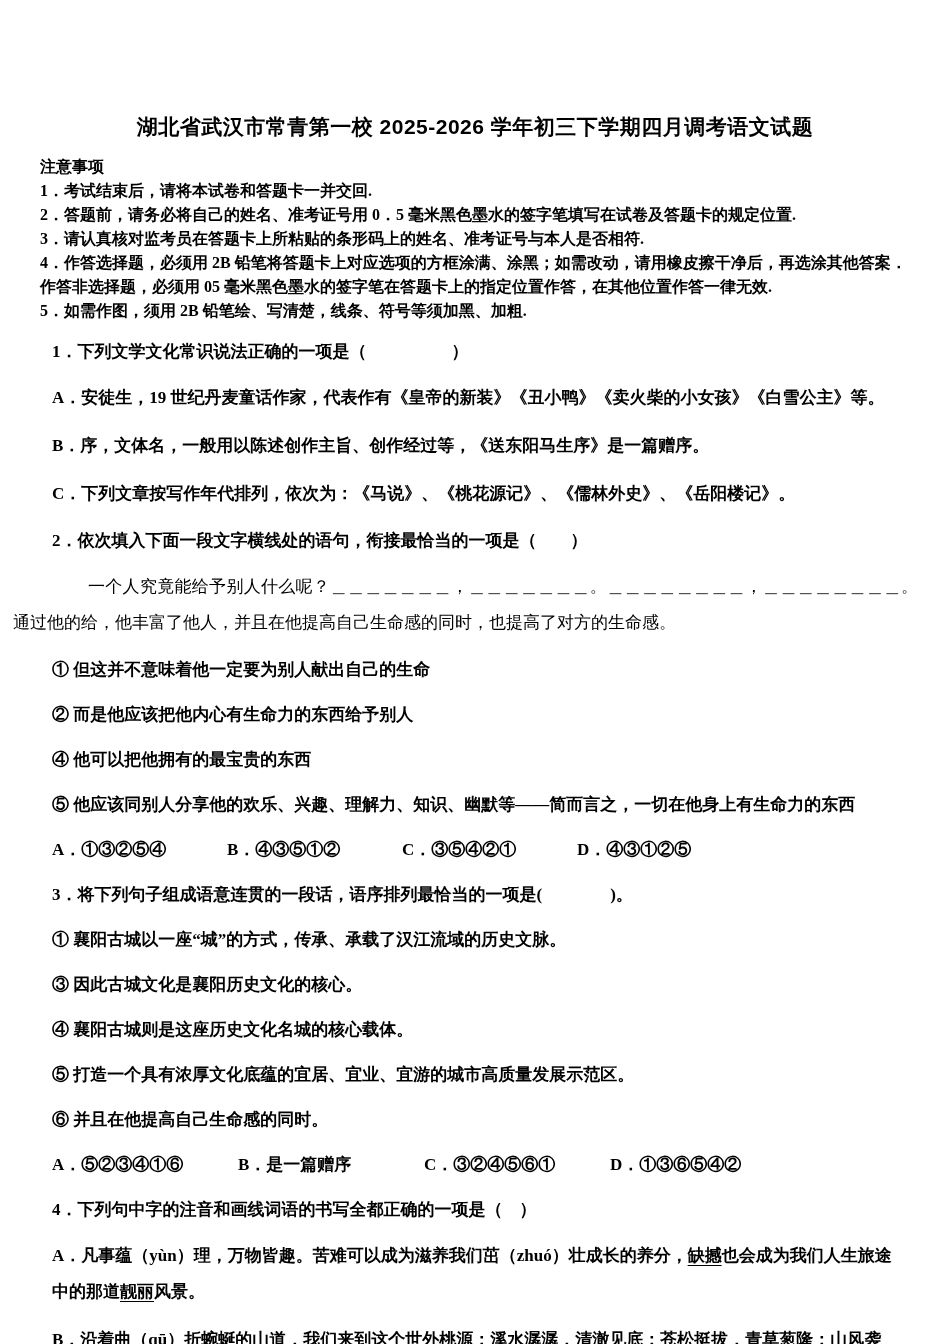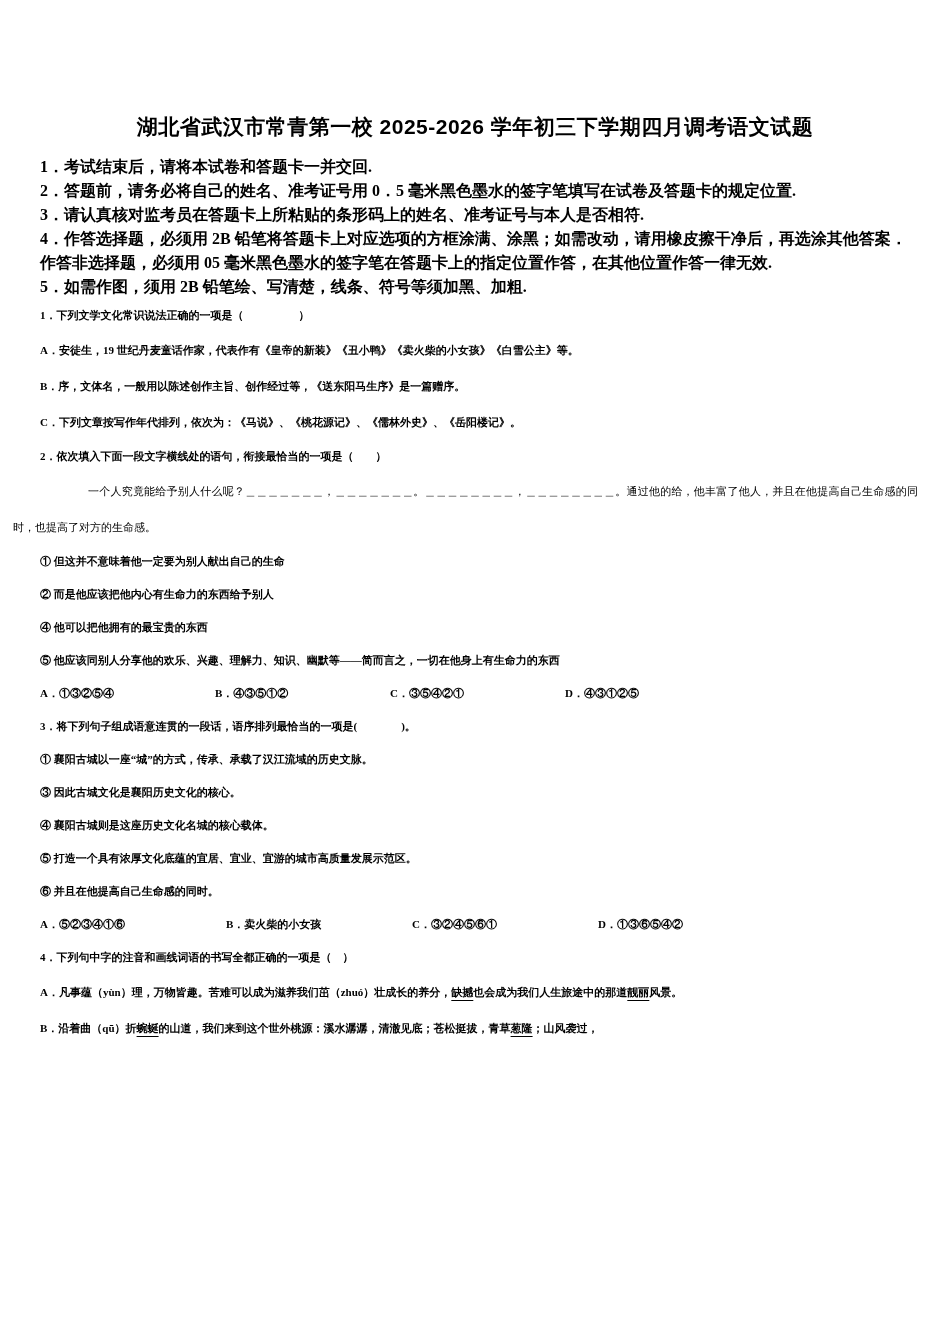--- a/index.html
+++ b/index.html
@@ -32,22 +32,22 @@
     line-height: 24px;
     font-weight: 600;
   }
   .sec-heading {
     font-size: 17.5px;
     font-weight: 700;
     margin: 25px 0 0 0;
     line-height: 33px;
   }
   .ln {
-    margin: 0;
-    font-size: 11px;
+    margin: 12px;
+    font-size: 17px;
     line-height: 33px;
     font-weight: 600;
   }
   .kai {
     font-weight: 500;
     line-height: 36px;
     text-align: justify;
     margin-left: -27px;
     margin-right: -8px;
     text-indent: 75px;
@@ -58,20 +58,21 @@
   .ul { text-decoration: underline; text-underline-offset: 4px; }
 </style>
 </head>
 <body>
 
 <div class="paper">
 
   <h1 class="title">湖北省武汉市常青第一校 2025-2026 学年初三下学期四月调考语文试题</h1>
 
   <div class="notice">
+    <p>注意事项</p>
     <p>1．考试结束后，请将本试卷和答题卡一并交回.</p>
     <p>2．答题前，请务必将自己的姓名、准考证号用 0．5 毫米黑色墨水的签字笔填写在试卷及答题卡的规定位置.</p>
     <p>3．请认真核对监考员在答题卡上所粘贴的条形码上的姓名、准考证号与本人是否相符.</p>
     <p>4．作答选择题，必须用 2B 铅笔将答题卡上对应选项的方框涂满、涂黑；如需改动，请用橡皮擦干净后，再选涂其他答案．作答非选择题，必须用 05 毫米黑色墨水的签字笔在答题卡上的指定位置作答，在其他位置作答一律无效.</p>
     <p>5．如需作图，须用 2B 铅笔绘、写清楚，线条、符号等须加黑、加粗.</p>
   </div>
 
 
   <p class="ln">1．下列文学文化常识说法正确的一项是（　　　　　）</p>
   <p class="ln opt">A．安徒生，19 世纪丹麦童话作家，代表作有《皇帝的新装》《丑小鸭》《卖火柴的小女孩》《白雪公主》等。</p>
@@ -85,19 +86,19 @@
   <p class="ln">④ 他可以把他拥有的最宝贵的东西</p>
   <p class="ln">⑤ 他应该同别人分享他的欢乐、兴趣、理解力、知识、幽默等——简而言之，一切在他身上有生命力的东西</p>
   <p class="ln choices"><span>A．①③②⑤④</span><span>B．④③⑤①②</span><span>C．③⑤④②①</span><span>D．④③①②⑤</span></p>
 
   <p class="ln">3．将下列句子组成语意连贯的一段话，语序排列最恰当的一项是(　　　　)。</p>
   <p class="ln">① 襄阳古城以一座“城”的方式，传承、承载了汉江流域的历史文脉。</p>
   <p class="ln">③ 因此古城文化是襄阳历史文化的核心。</p>
   <p class="ln">④ 襄阳古城则是这座历史文化名城的核心载体。</p>
   <p class="ln">⑤ 打造一个具有浓厚文化底蕴的宜居、宜业、宜游的城市高质量发展示范区。</p>
   <p class="ln">⑥ 并且在他提高自己生命感的同时。</p>
-  <p class="ln choices-wide"><span>A．⑤②③④①⑥</span><span>B．卖火柴的小女孩</span><span>C．③②④⑤⑥①</span><span>D．①③⑥⑤④②</span></p>
+  <p class="ln choices-wide"><span>A．⑤②③④①⑥</span><span>B．是一篇赠序</span><span>C．③②④⑤⑥①</span><span>D．①③⑥⑤④②</span></p>
 
   <p class="ln">4．下列句中字的注音和画线词语的书写全都正确的一项是（　）</p>
   <p class="ln opt"><span>A．凡事蕴（yùn）理，万物皆趣。苦难可以成为滋养我们茁（zhuó）壮成长的养分，</span><span class="ul">缺撼</span><span>也会成为我们人生旅途中的那道</span><span class="ul">靓丽</span><span>风景。</span></p>
   <p class="ln opt"><span>B．沿着曲（qū）折</span><span class="ul">蜿蜒</span><span>的山道，我们来到这个世外桃源：溪水潺潺，清澈见底；苍松挺拔，青草</span><span class="ul">葱隆</span><span>；山风袭过，</span></p>
 
 </div>
 
 </body></html>

